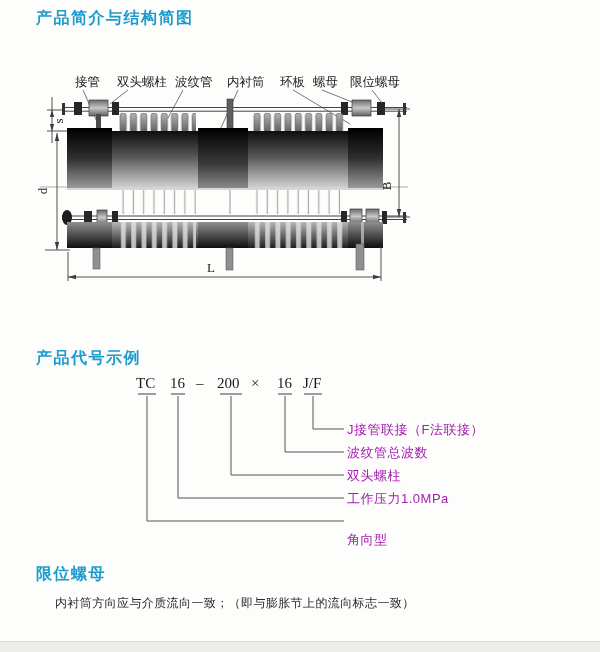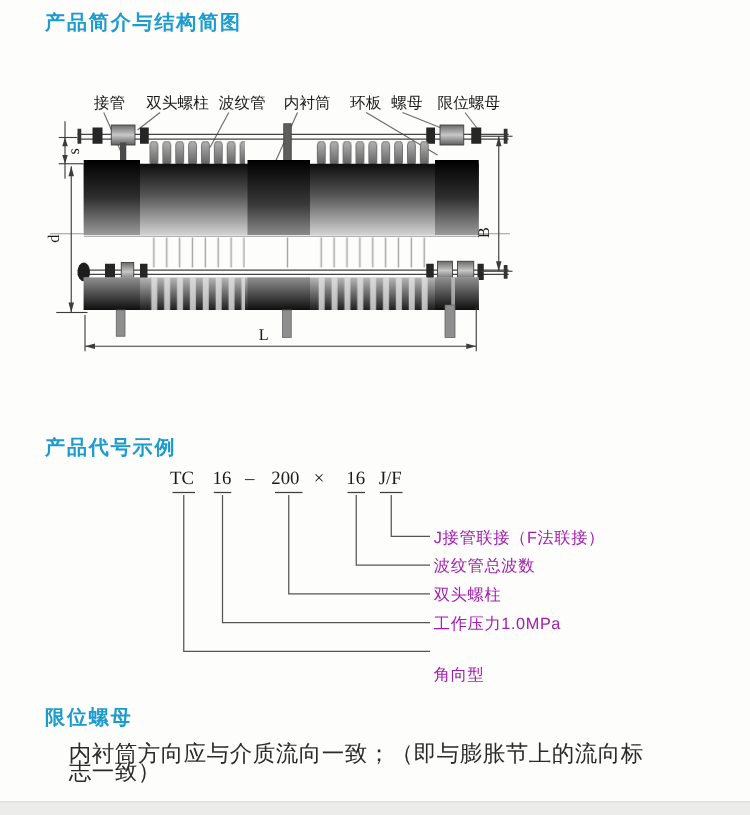--- a/index.html
+++ b/index.html
@@ -8,21 +8,21 @@
   .sec-title{position:absolute;left:36px;margin:0;font-size:16px;font-weight:bold;
              color:#1c9bce;letter-spacing:1.5px;}
   #title-intro{top:8px;}
   #title-code{top:348px;}
   #title-install{top:564px;}
   .diagram-svg{position:absolute;left:0;top:0;}
   .code-svg{position:absolute;left:0;top:0;}
   .code-seg{position:absolute;top:375px;font-family:"Liberation Serif","DejaVu Serif",serif;
             font-size:15px;color:#1a1a1a;}
   .callout{position:absolute;left:347px;font-size:13px;color:#a21caf;letter-spacing:0.5px;white-space:nowrap;}
-  .install-text{position:absolute;left:55px;width:470px;font-size:18px;color:#2a2a2a;
+  .install-text{position:absolute;left:55px;width:470px;font-size:12px;color:#2a2a2a;
                 letter-spacing:0.4px;}
   .install-text p{margin:0 0 9px 0;line-height:14px;}
   .bottom-strip{position:absolute;left:0;top:641px;width:600px;height:11px;
                 background:#ececea;border-top:1px solid #dcdcd8;}
   svg text{font-family:"Liberation Sans","DejaVu Sans",sans-serif;}
   .part-label{font-size:12.5px;fill:#1a1a1a;}
   .dim-label{font-size:13px;fill:#1a1a1a;font-family:"Liberation Serif","DejaVu Serif",serif;}
 </style>
 </head>
 <body>

